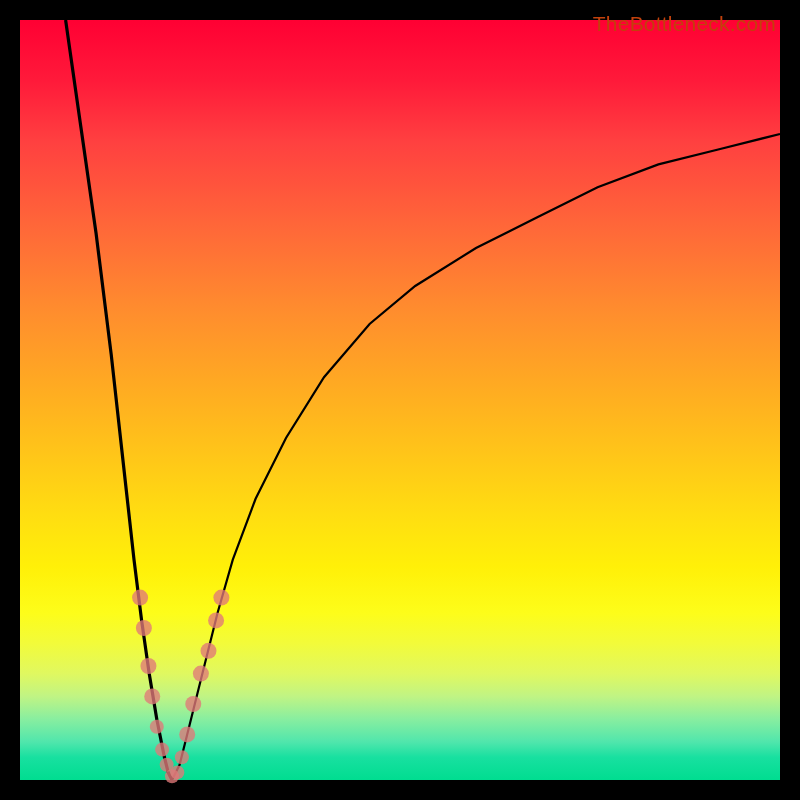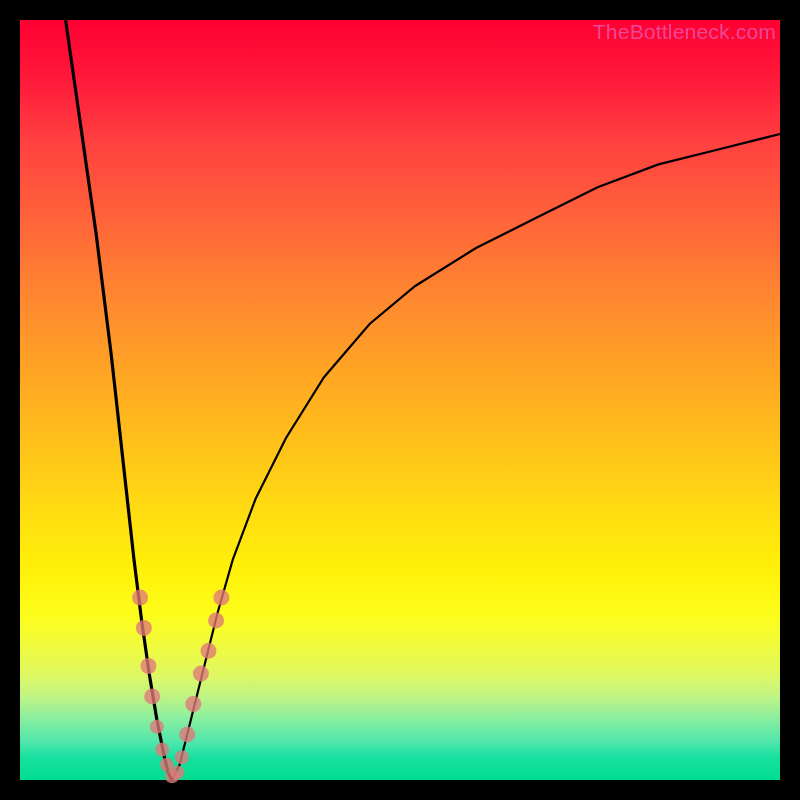--- a/index.html
+++ b/index.html
@@ -25,23 +25,23 @@
       #f2fb3a 82%,
       #e0f860 86%,
       #c0f484 89%,
       #88eea0 92%,
       #50e6ac 95%,
       #18e0a0 97%,
       #00dd90 100%);
   }
   .watermark {
     position: absolute;
-    top: 20px;
+    top: 12px;
     right: 24px;
-    color: #ec4899;
+    color: #c2410c;
     font-size: 21px;
     font-weight: 500;
     letter-spacing: 0.2px;
   }
   svg.curves {
     position: absolute;
     left: 0; top: 0;
     width: 100%; height: 100%;
     overflow: visible;
   }

